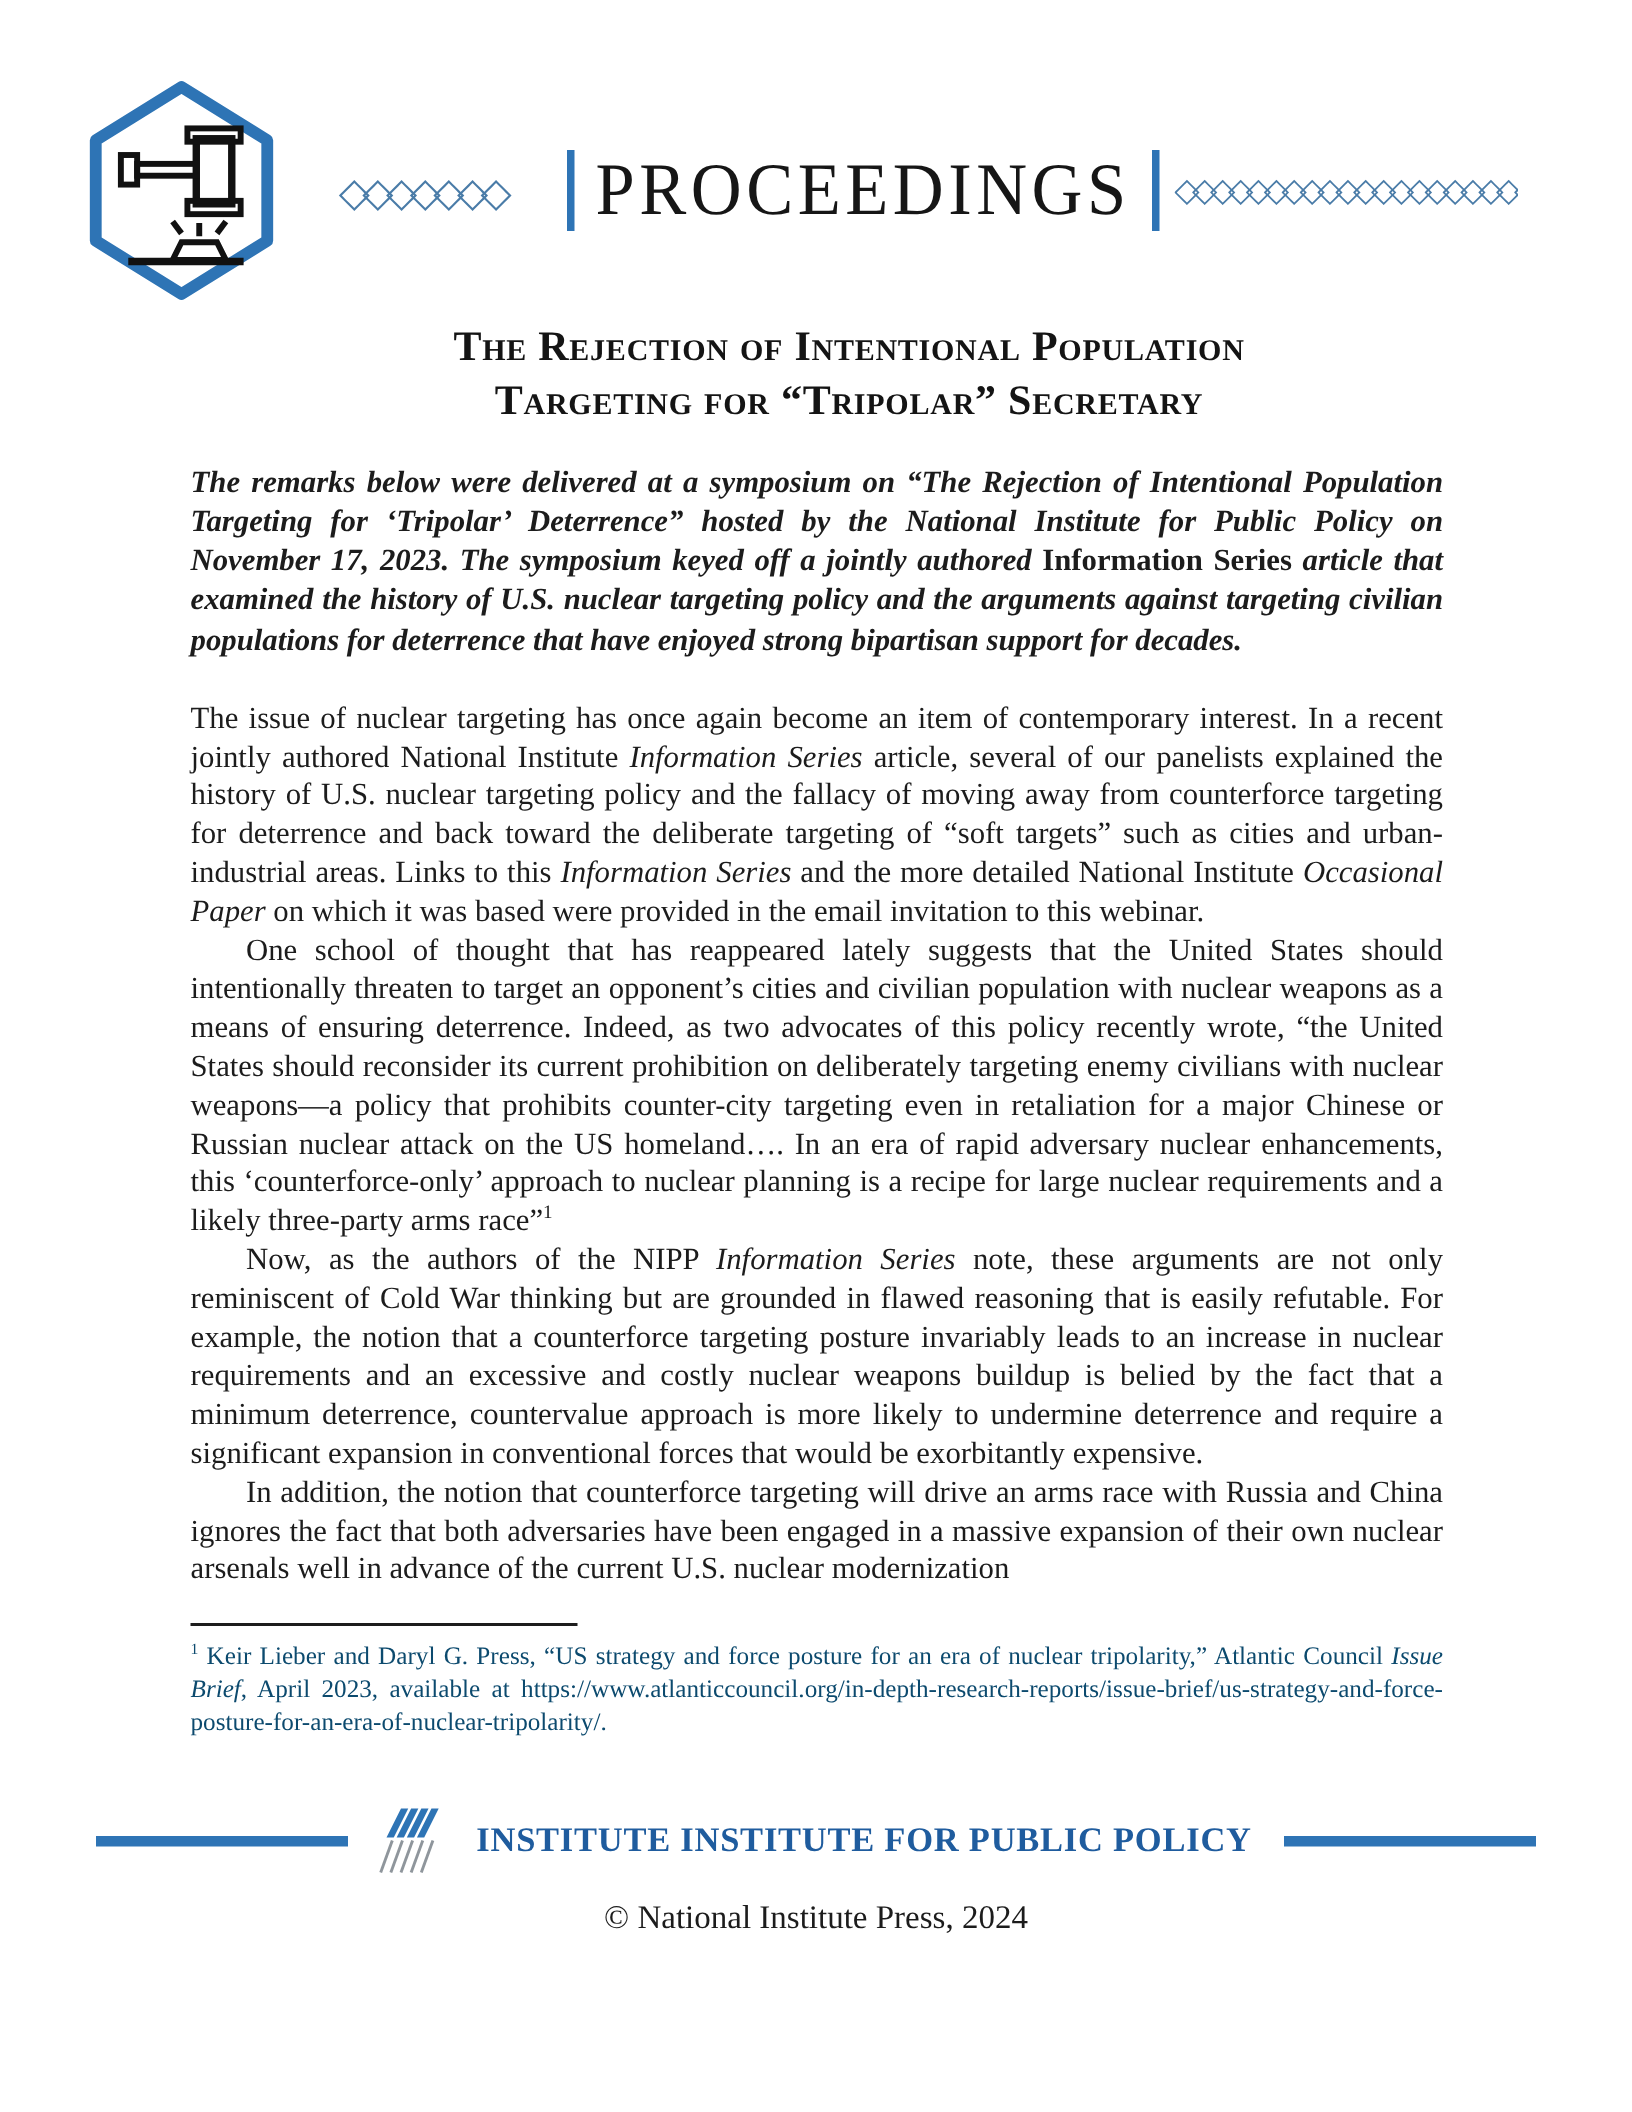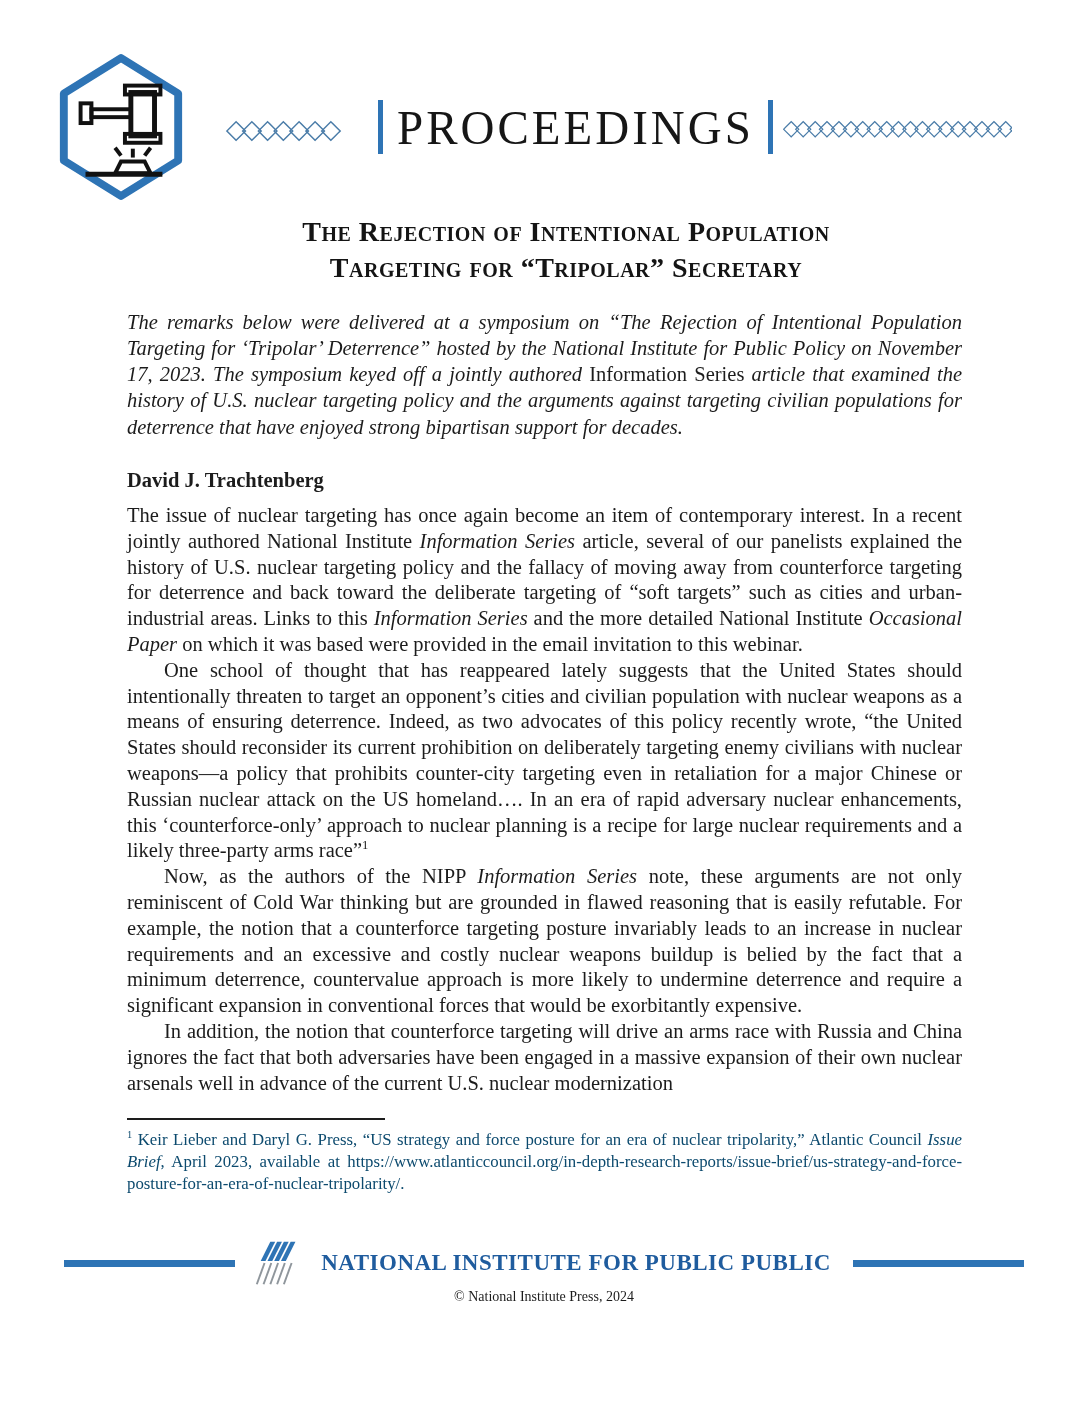--- a/index.html
+++ b/index.html
@@ -70,20 +70,21 @@
 
   
   .content { padding: 0 126px 0 127px; }
 
   .intro {
     margin-top: 22px;
     font-style: italic;
     font-size: 20.5px;
     line-height: 26.2px;
     text-align: justify;
+    font-weight: bold;
   }
   .intro .seg-normal { font-style: normal; }
 
   .author-block { margin-top: 27px; font-size: 20.5px; line-height: 26.2px; }
   .author-name { font-weight: 700; }
   .author-title { font-weight: 700; font-style: italic; text-align: justify; }
 
   .body-text { margin-top: 10px; font-size: 20.5px; line-height: 25.8px; text-align: justify; }
   .para { text-align: justify; }
   .para.indent { text-indent: 37px; }
@@ -120,21 +121,22 @@
   .org-name {
     font-weight: 700;
     font-size: 23px;
     letter-spacing: 0.5px;
     color: #1f5c9e;
     white-space: nowrap;
     flex: 0 0 auto;
   }
   .copyright {
     text-align: center;
-    font-size: 14px;
+    font-size: 22px;
+    margin-top: 12px;
     color: #1c1c1c;
   }
 </style>
 </head>
 <body>
 
 <div class="header">
   <svg class="hex-badge" viewBox="0 0 140 150">
     <polygon points="70,5 128,41 128,109 70,145 12,109 12,41" fill="none" stroke="#2e74b5" stroke-width="8" stroke-linejoin="round"></polygon>
 
@@ -162,21 +164,20 @@
 <div class="doc-title">
   <div>The Rejection of Intentional Population</div>
   <div>Targeting for “Tripolar” Secretary</div>
 </div>
 
 <div class="content">
 
   <p class="intro"><span class="seg-italic">The remarks below were delivered at a symposium on “The Rejection of Intentional Population Targeting for ‘Tripolar’ Deterrence” hosted by the National Institute for Public Policy on November 17, 2023. The symposium keyed off a jointly authored </span><span class="seg-normal">Information Series</span><span class="seg-italic"> article that examined the history of U.S. nuclear targeting policy and the arguments against targeting civilian populations for deterrence that have enjoyed strong bipartisan support for decades.</span></p>
 
   <div class="author-block">
-    <div class="author-name">David J. Trachtenberg</div>
   </div>
 
   <div class="body-text">
     <p class="para"><span class="seg-normal">The issue of nuclear targeting has once again become an item of contemporary interest. In a recent jointly authored National Institute </span><span class="seg-italic">Information Series</span><span class="seg-normal"> article, several of our panelists explained the history of U.S. nuclear targeting policy and the fallacy of moving away from counterforce targeting for deterrence and back toward the deliberate targeting of “soft targets” such as cities and urban-industrial areas. Links to this </span><span class="seg-italic">Information Series</span><span class="seg-normal"> and the more detailed National Institute </span><span class="seg-italic">Occasional Paper</span><span class="seg-normal"> on which it was based were provided in the email invitation to this webinar.</span></p>
     <p class="para indent"><span class="seg-normal">One school of thought that has reappeared lately suggests that the United States should intentionally threaten to target an opponent’s cities and civilian population with nuclear weapons as a means of ensuring deterrence. Indeed, as two advocates of this policy recently wrote, “the United States should reconsider its current prohibition on deliberately targeting enemy civilians with nuclear weapons—a policy that prohibits counter-city targeting even in retaliation for a major Chinese or Russian nuclear attack on the US homeland…. In an era of rapid adversary nuclear enhancements, this ‘counterforce-only’ approach to nuclear planning is a recipe for large nuclear requirements and a likely three-party arms race”</span><span class="seg-sup">1</span></p>
     <p class="para indent"><span class="seg-normal">Now, as the authors of the NIPP </span><span class="seg-italic">Information Series</span><span class="seg-normal"> note, these arguments are not only reminiscent of Cold War thinking but are grounded in flawed reasoning that is easily refutable. For example, the notion that a counterforce targeting posture invariably leads to an increase in nuclear requirements and an excessive and costly nuclear weapons buildup is belied by the fact that a minimum deterrence, countervalue approach is more likely to undermine deterrence and require a significant expansion in conventional forces that would be exorbitantly expensive.</span></p>
     <p class="para indent"><span class="seg-normal">In addition, the notion that counterforce targeting will drive an arms race with Russia and China ignores the fact that both adversaries have been engaged in a massive expansion of their own nuclear arsenals well in advance of the current U.S. nuclear modernization</span></p>
   </div>
 
   <div class="footnote-rule"></div>
@@ -191,16 +192,16 @@
     <path d="M17,24 L27,4 L32,4 L22,24 Z" fill="#2e74b5"></path>
     <path d="M24,24 L34,4 L39,4 L29,24 Z" fill="#2e74b5"></path>
     <path d="M31,24 L41,4 L46,4 L36,24 Z" fill="#2e74b5"></path>
 
     <line x1="14" y1="26" x2="6" y2="48" stroke="#8f969c" stroke-width="2"></line>
     <line x1="21" y1="26" x2="13" y2="48" stroke="#8f969c" stroke-width="2"></line>
     <line x1="28" y1="26" x2="20" y2="48" stroke="#8f969c" stroke-width="2"></line>
     <line x1="35" y1="26" x2="27" y2="48" stroke="#8f969c" stroke-width="2"></line>
     <line x1="42" y1="26" x2="34" y2="48" stroke="#8f969c" stroke-width="2"></line>
   </svg>
-  <div class="org-name">NATIONAL INSTITUTE FOR PUBLIC PUBLIC</div>
+  <div class="org-name">INSTITUTE INSTITUTE FOR PUBLIC POLICY</div>
   <div class="footer-bar right"></div>
 </div>
 <div class="copyright">© National Institute Press, 2024</div>
 
 </body></html>

